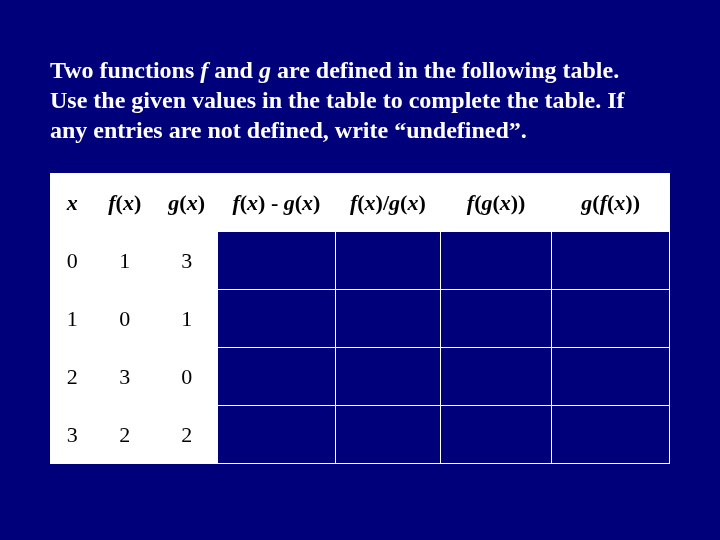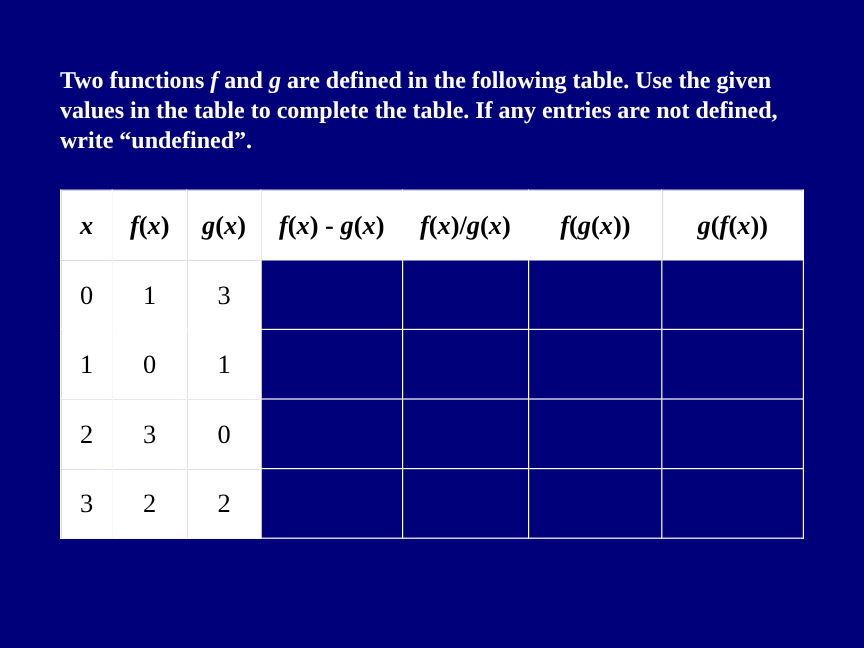--- a/index.html
+++ b/index.html
@@ -13,21 +13,21 @@
   }
   .slide {
     width: 720px;
     height: 540px;
     background: #00007a;
     box-sizing: border-box;
     padding: 55px 50px 40px 50px;
   }
   .problem-text {
     color: #fff;
-    font-size: 20px;
+    font-size: 24px;
     font-weight: bold;
     line-height: 1.25;
     margin-bottom: 28px;
     padding-right: 10px;
   }
   .problem-text .fn {
     font-style: italic;
   }
   table.func-table {
     border-collapse: collapse;

